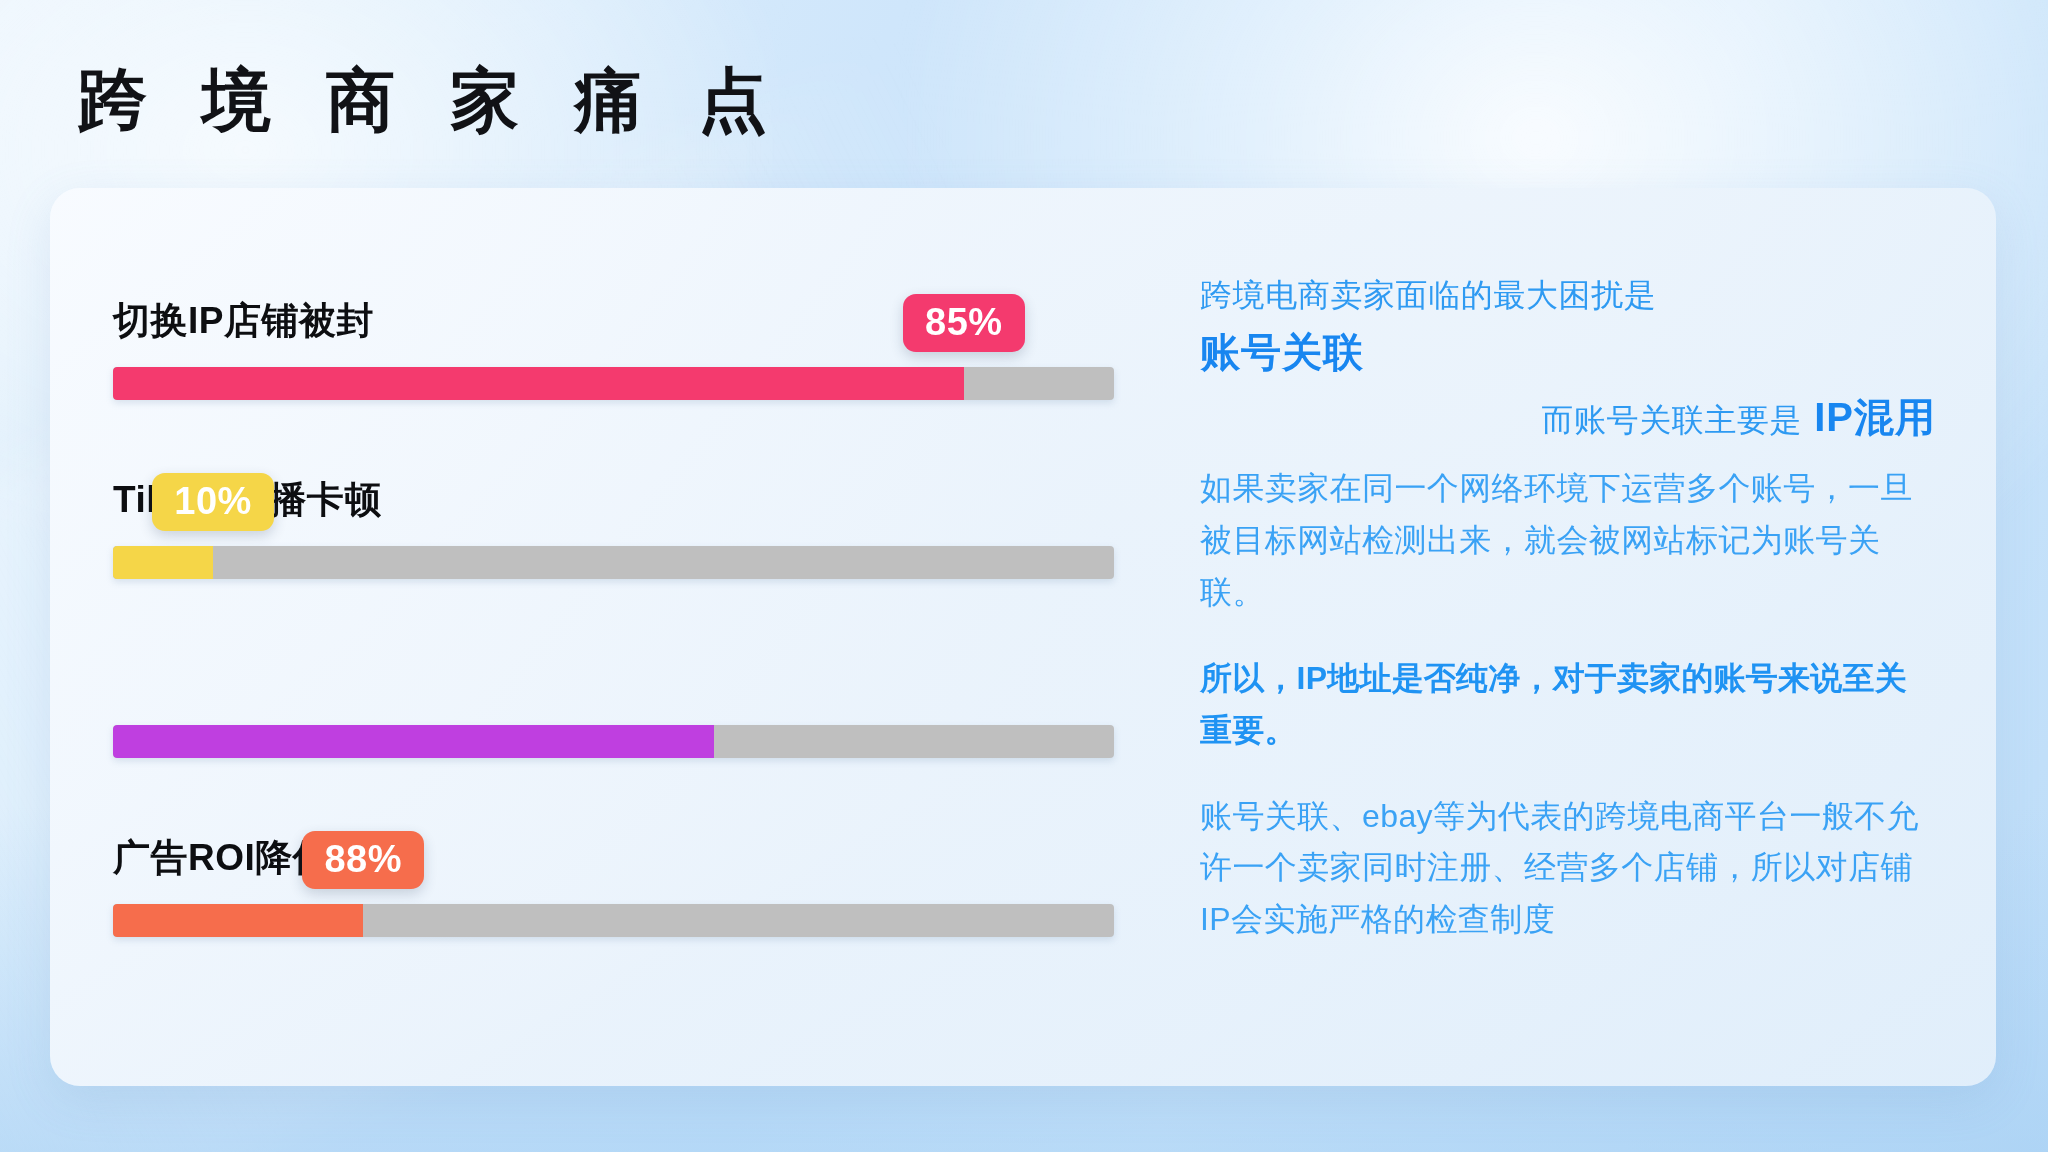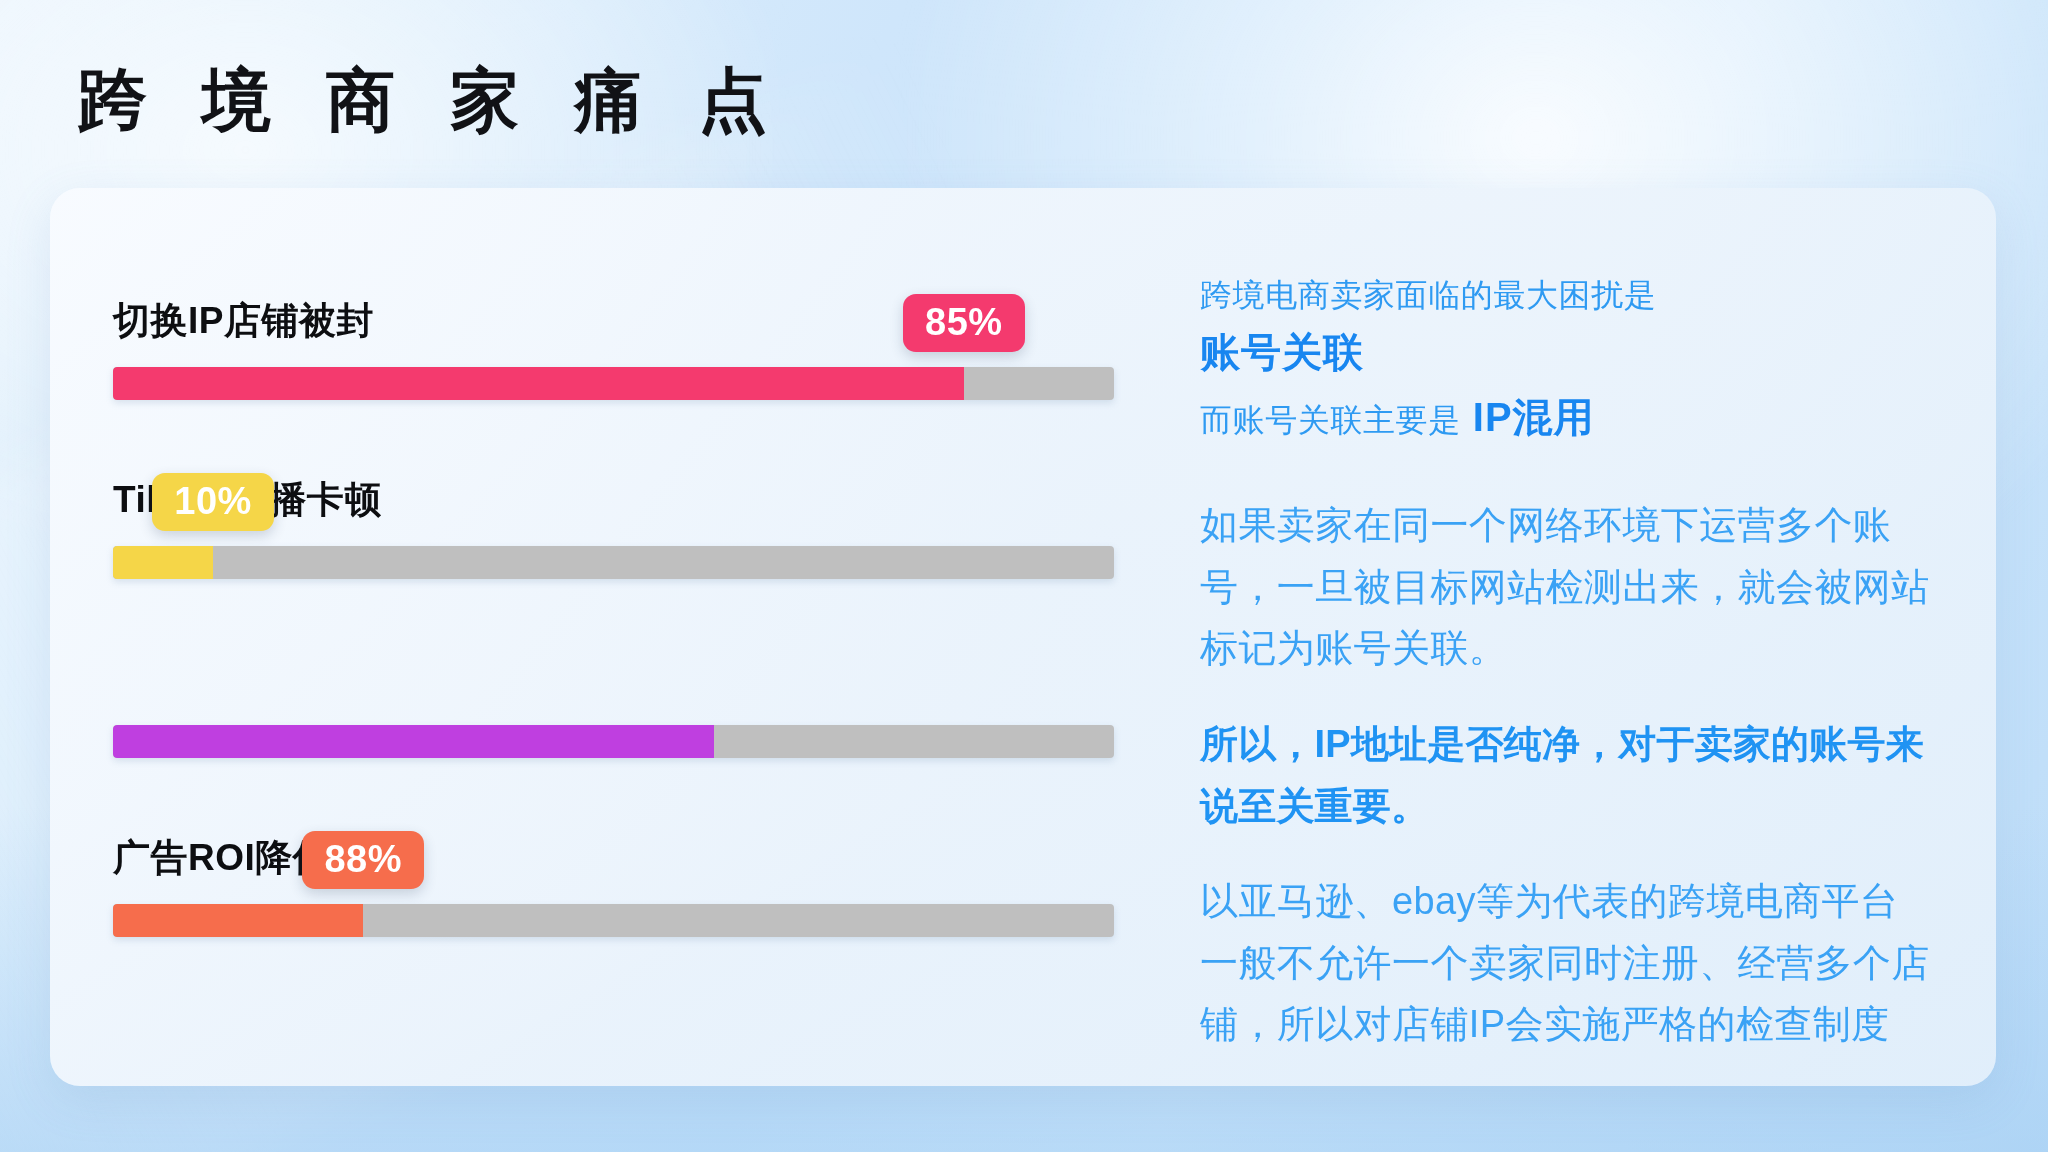--- a/index.html
+++ b/index.html
@@ -158,32 +158,33 @@
     color:#1886f0;
     letter-spacing:1px;
     line-height:1.45;
     margin-bottom:6px;
   }
   .info-mixline {
     font-size:32px;
     line-height:1.5;
     color:#2e9af2;
     letter-spacing:.6px;
-    margin-bottom:48px;
+    margin-bottom:16px;
+    text-align:right;
   }
   .info-mixline .hl {
     font-size:40px;
     font-weight:bold;
     color:#1886f0;
     letter-spacing:1px;
     margin-left:12px;
   }
 
   .info-para {
-    font-size:38px;
+    font-size:32px;
     line-height:1.62;
     color:#3aa2f5;
     letter-spacing:.4px;
     margin-bottom:34px;
     max-width:790px;
   }
   .info-para.bold {
     font-weight:bold;
     color:#1f93f3;
     letter-spacing:.2px;
@@ -244,16 +245,16 @@
   </div>
 
   <div id="info-panel">
     <p class="info-lead">跨境电商卖家面临的最大困扰是</p>
     <p class="info-strong-big">账号关联</p>
     <p class="info-mixline">
       <span>而账号关联主要是</span><span class="hl">IP混用</span>
     </p>
     <p class="info-para">如果卖家在同一个网络环境下运营多个账号，一旦被目标网站检测出来，就会被网站标记为账号关联。</p>
     <p class="info-para bold">所以，IP地址是否纯净，对于卖家的账号来说至关重要。</p>
-    <p class="info-para last">以亚马逊、ebay等为代表的跨境电商平台一般不允许一个卖家同时注册、经营多个店铺，所以对店铺IP会实施严格的检查制度</p>
+    <p class="info-para last">账号关联、ebay等为代表的跨境电商平台一般不允许一个卖家同时注册、经营多个店铺，所以对店铺IP会实施严格的检查制度</p>
   </div>
 
 </div>
 
 </body></html>

